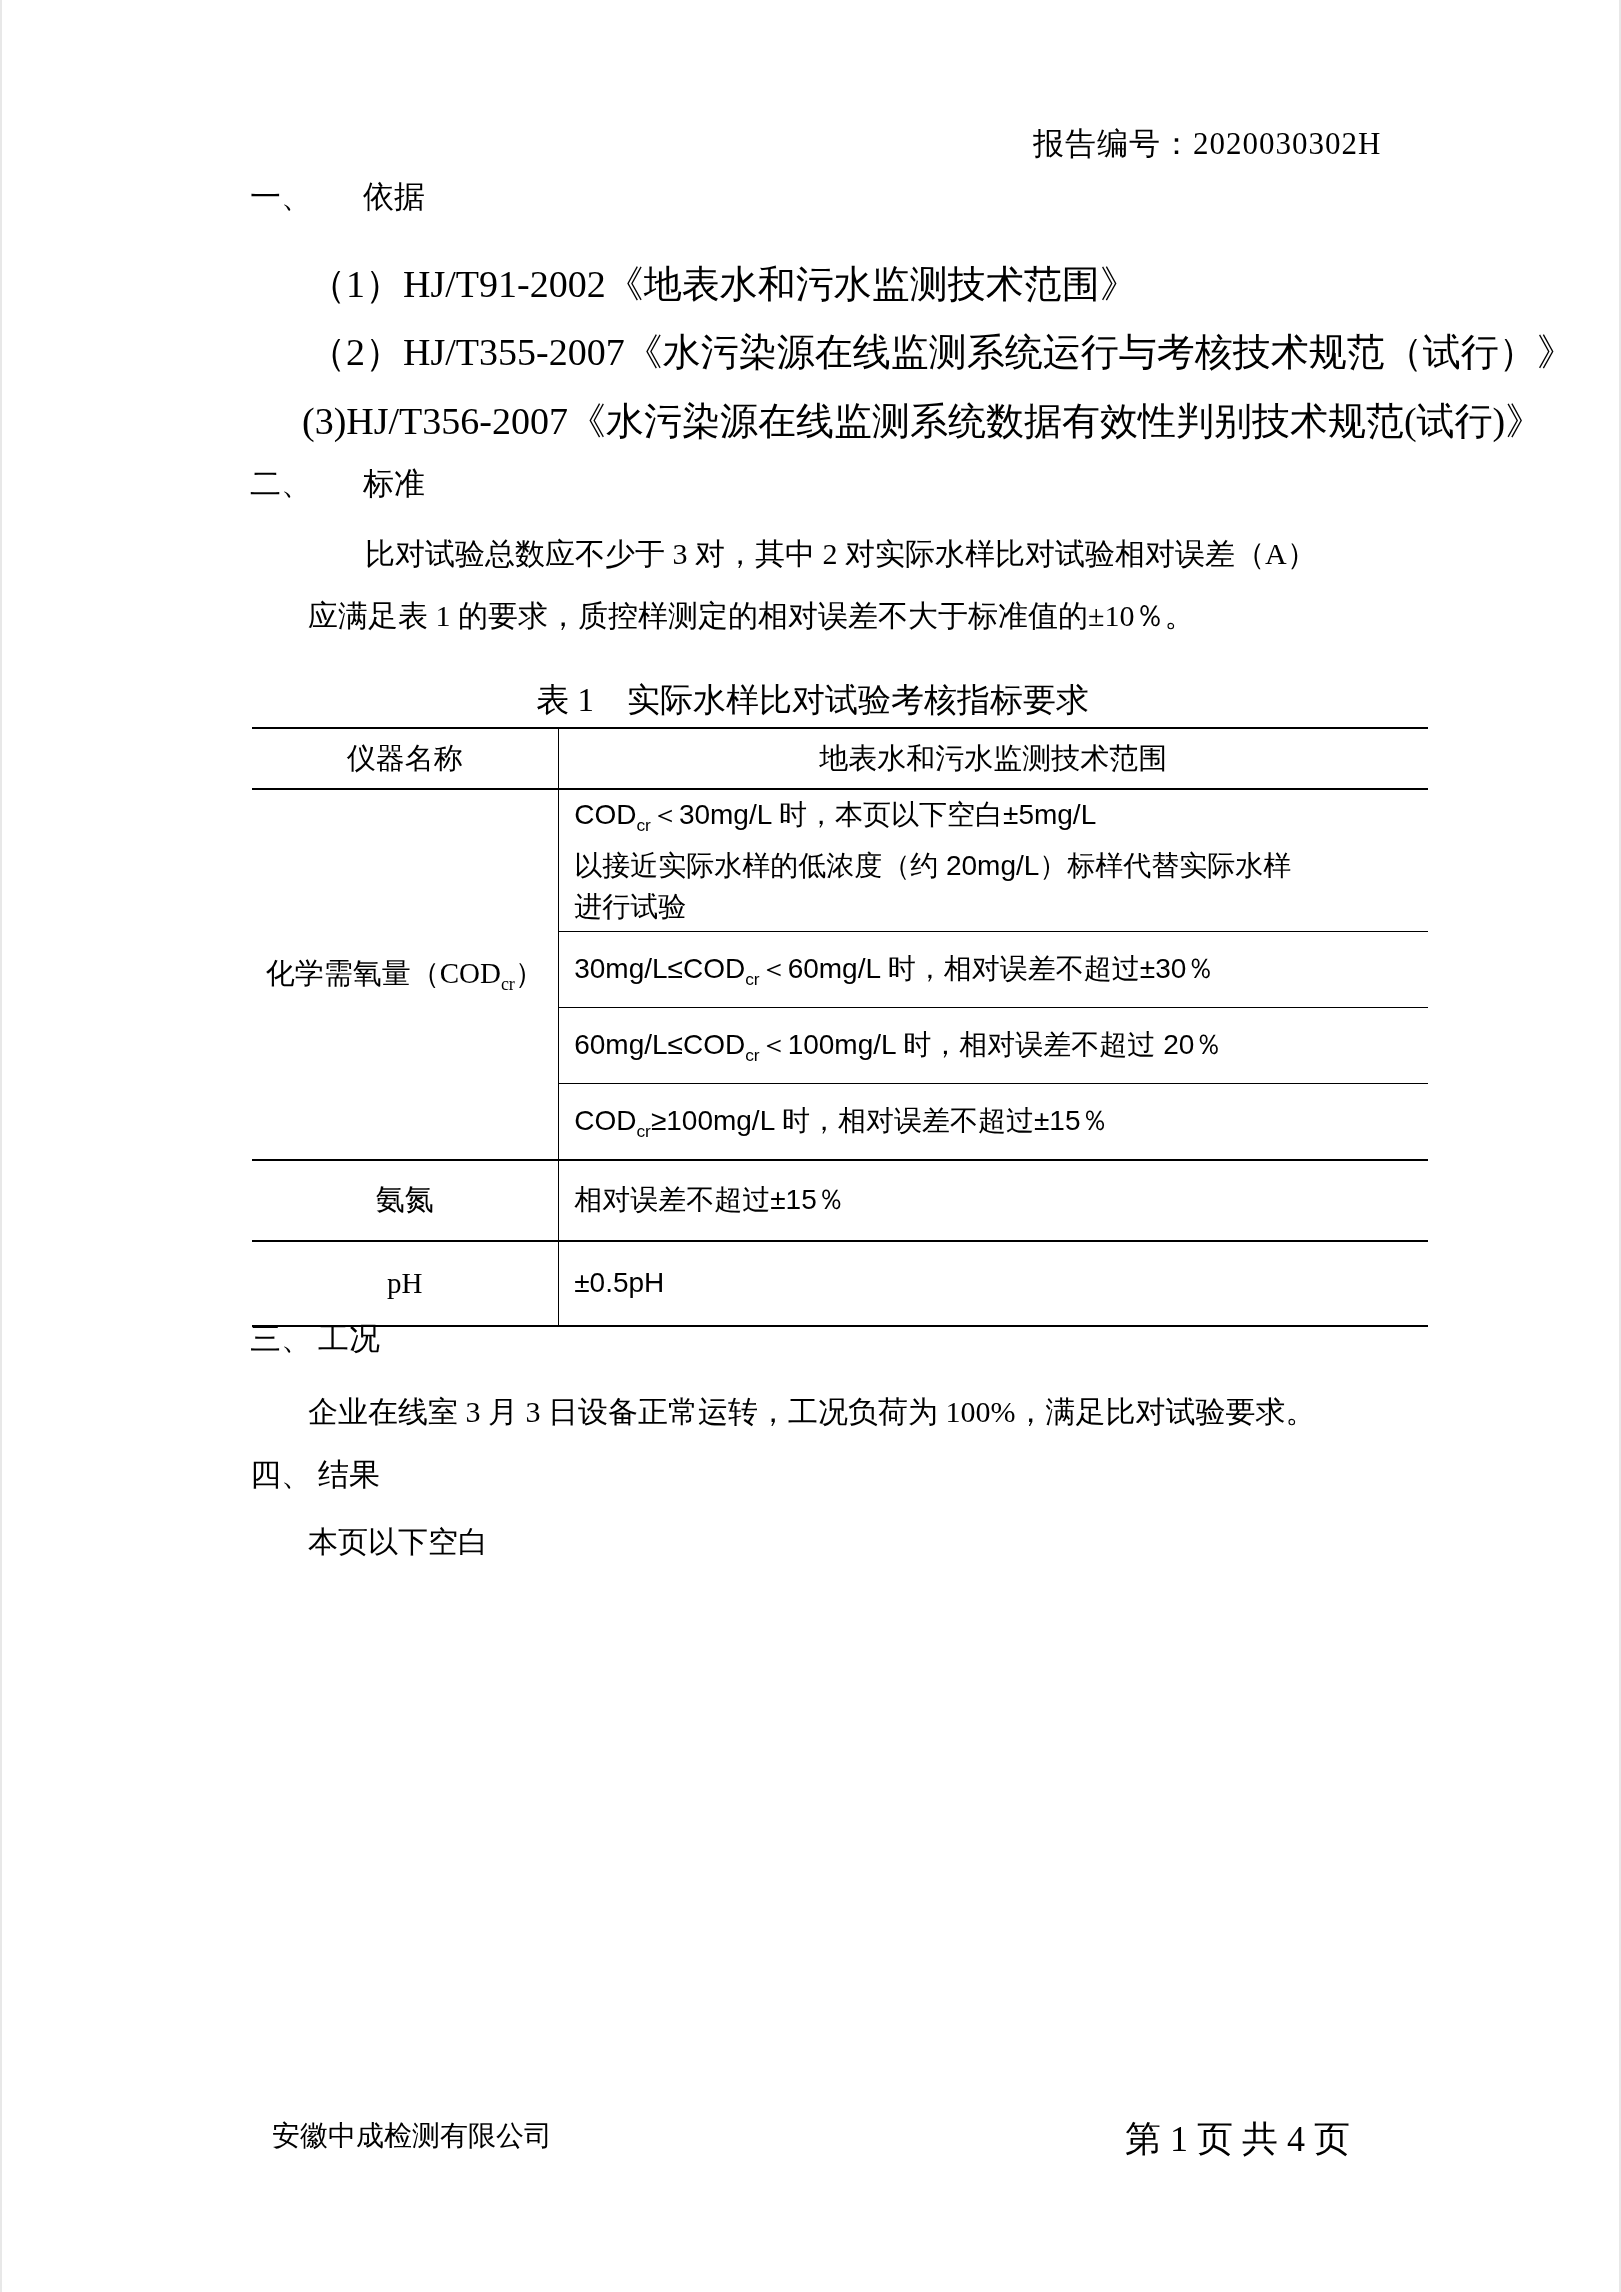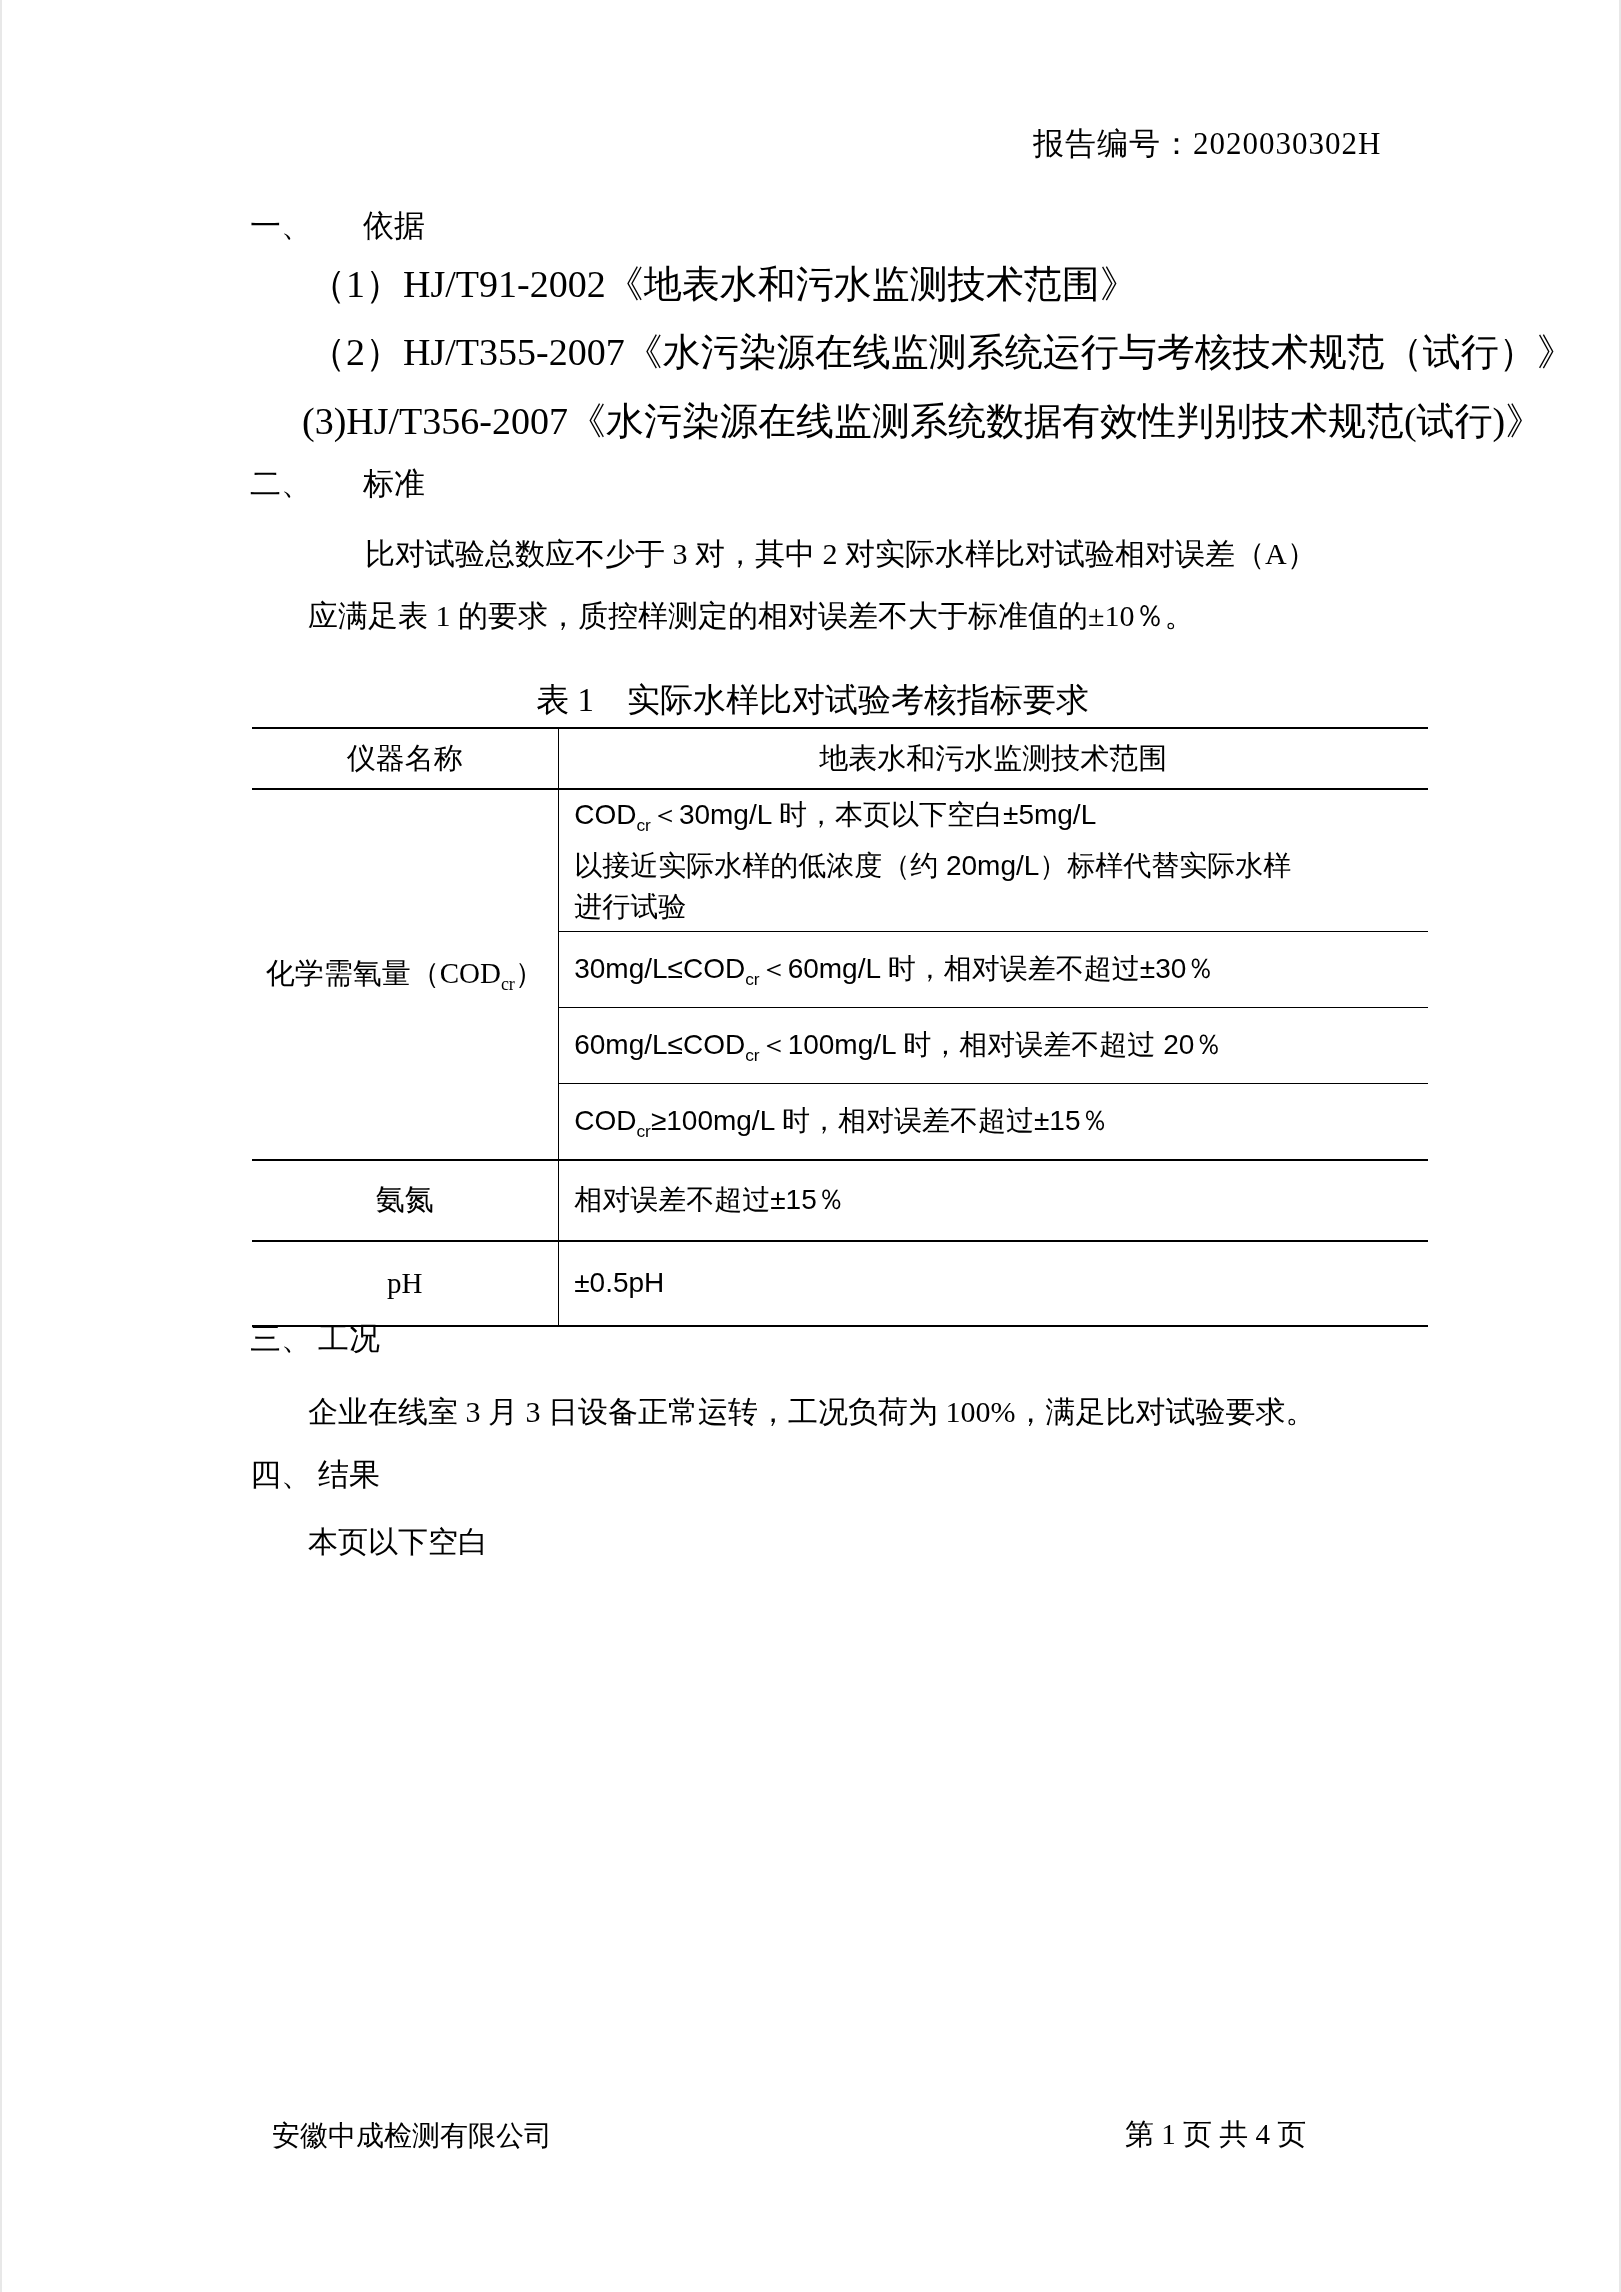--- a/index.html
+++ b/index.html
@@ -62,31 +62,31 @@
   tr.nh3 td { height:71px; }
   tr.ph td { height:76px; }
   sub { font-size:0.62em; }
   .footer-company {
     top:2117px; left:270px;
     font-size:28px;
     font-family:"Liberation Sans", sans-serif;
   }
   .footer-page {
     top:2115px; left:1123px;
-    font-size:29px;
+    font-size:36px;
   }
 </style>
 </head>
 <body>
 
 <div class="page">
 
   <div class="abs report-no">报告编号：2020030302H</div>
 
-  <div class="abs sec-head" style="top:205px;">
+  <div class="abs sec-head" style="top:176px;">
     <span>一、</span><span class="tab-title">依据</span>
   </div>
   <div class="abs ref-item" style="top:259px;">（1）HJ/T91-2002《地表水和污水监测技术范围》</div>
   <div class="abs ref-item" style="top:327px;">（2）HJ/T355-2007《水污染源在线监测系统运行与考核技术规范（试行）》</div>
   <div class="abs ref-item" style="top:396px; left:300px;">(3)HJ/T356-2007《水污染源在线监测系统数据有效性判别技术规范(试行)》</div>
 
   <div class="abs sec-head" style="top:463px;">
     <span>二、</span><span class="tab-title">标准</span>
   </div>
   <div class="abs para" style="top:534px; left:363px;text-align:center;">比对试验总数应不少于 3 对，其中 2 对实际水样比对试验相对误差（A）</div>

